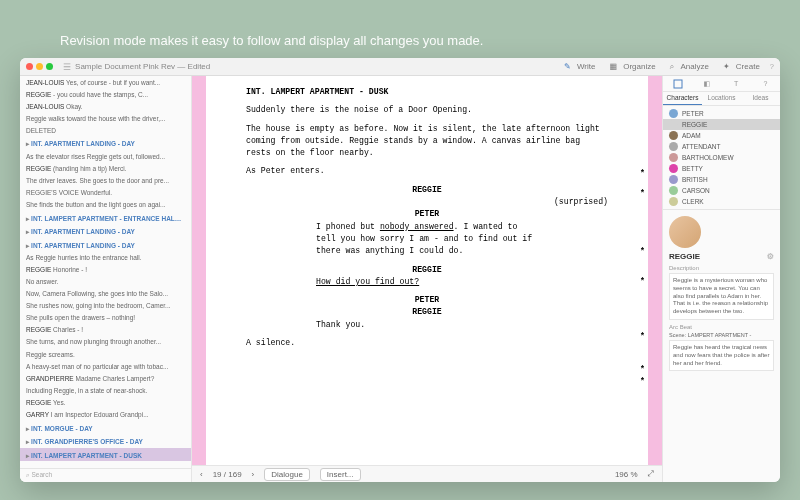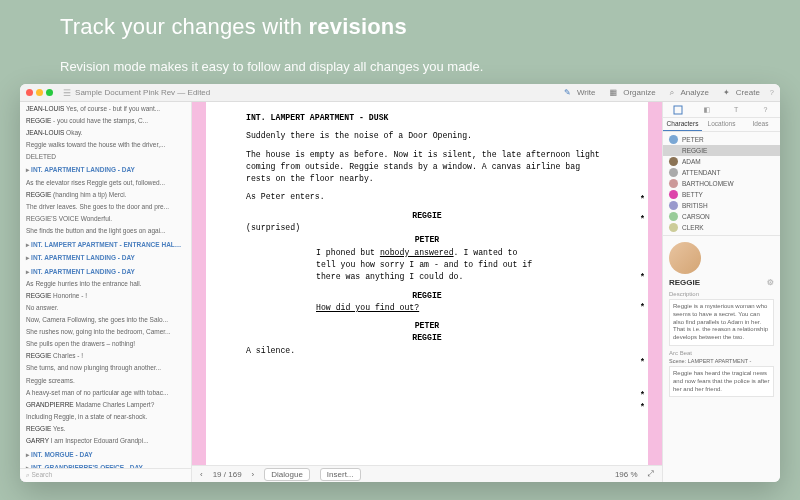--- a/index.html
+++ b/index.html
@@ -22,21 +22,21 @@
 .osh{color:#4a7fbf;font-weight:600;padding-top:3px}
 .osh::before{content:"▸ ";color:#888}
 .oline.sel{background:#d9c6e2}
 .oline .ch{color:#333;font-weight:500}
 .osearch{position:absolute;bottom:0;left:0;right:0;height:14px;border-top:1px solid #e5e5e5;padding:2px 6px;color:#aaa;background:#fafafa}
 .center{flex:1;display:flex;flex-direction:column;background:#f0f0f0}
 .page{flex:1;background:#fff;border-left:14px solid #f6bde0;border-right:14px solid #f6bde0;padding:10px 40px;font-family:"Courier New",monospace;font-size:8.2px;color:#000;line-height:1.5;overflow:hidden;position:relative}
 .page .slug{font-weight:bold;margin-bottom:6px}
 .page p{margin-bottom:6px}
 .page .char{text-align:center;font-weight:bold}
-.page .paren{text-align:left}
+.page .paren{text-align:right}
 .page .dlg{margin:0 70px 6px}
 .u{text-decoration:underline}
 .rmark{position:absolute;right:3px;font-weight:bold;color:#000}
 .bottombar{height:17px;background:#f7f7f7;border-top:1px solid #e5e5e5;display:flex;align-items:center;padding:0 8px;gap:10px;font-size:8px;color:#666}
 .bottombar .sp{flex:1}
 .bottombar .sel{border:1px solid #ccc;border-radius:3px;padding:1px 6px;background:#fff}
 .side{width:118px;background:#fafafa;border-left:1px solid #e5e5e5;display:flex;flex-direction:column;font-size:7px;color:#555}
 .sidetabs{display:flex;height:16px;border-bottom:1px solid #e5e5e5}
 .sidetabs .t{flex:1;display:flex;align-items:center;justify-content:center;color:#999}
 .sidetabs .t.act{color:#4a7fbf}
@@ -50,21 +50,20 @@
 .detail{border-top:1px solid #e5e5e5;padding:6px;font-size:6px;color:#666;flex:1;overflow:hidden}
 .detail .bigav{width:32px;height:32px;border-radius:50%;background:linear-gradient(135deg,#e8c4a0,#d4a574);margin-bottom:4px;display:block}
 .detail .nm{font-size:8px;font-weight:600;color:#333;margin-bottom:4px}
 .detail .lbl{color:#999;margin:4px 0 2px}
 .detail .box{background:#fff;border:1px solid #e5e5e5;padding:3px;margin-bottom:4px;line-height:1.3}
 </style>
 </head>
 <body>
 
 <div class="hero">
-  <h1><span>Track your changes with </span><b>revisions</b></h1>
   <p>Revision mode makes it easy to follow and display all changes you made.</p>
 </div>
 
 <div class="window">
   <div class="titlebar">
     <div class="dots">
       <div class="dot r"></div>
       <div class="dot y"></div>
       <div class="dot g"></div>
     </div>
@@ -131,20 +130,21 @@
         <div class="char">PETER</div>
         <span class="rmark" style="top:200px">*</span>
         <div class="dlg"><span>I phoned but </span><span class="u">nobody answered</span><span>. I wanted to tell you how sorry I am - and to find out if there was anything I could do.</span></div>
         <div class="char">REGGIE</div>
         <span class="rmark" style="top:255px">*</span>
         <div class="dlg u">How did you find out?</div>
         <div class="char">PETER</div>
         <span class="rmark" style="top:288px">*</span>
         <span class="rmark" style="top:300px">*</span>
         <div class="char">REGGIE</div>
+        <div class="dlg">Thank you.</div>
         <p>A silence.</p>
       </div>
       <div class="bottombar">
         <span>‹</span>
         <span>19 / 169</span>
         <span>›</span>
         <span class="sel">Dialogue</span>
         <span class="sel">Insert...</span>
         <span class="sp"></span>
         <span>196 %</span>

